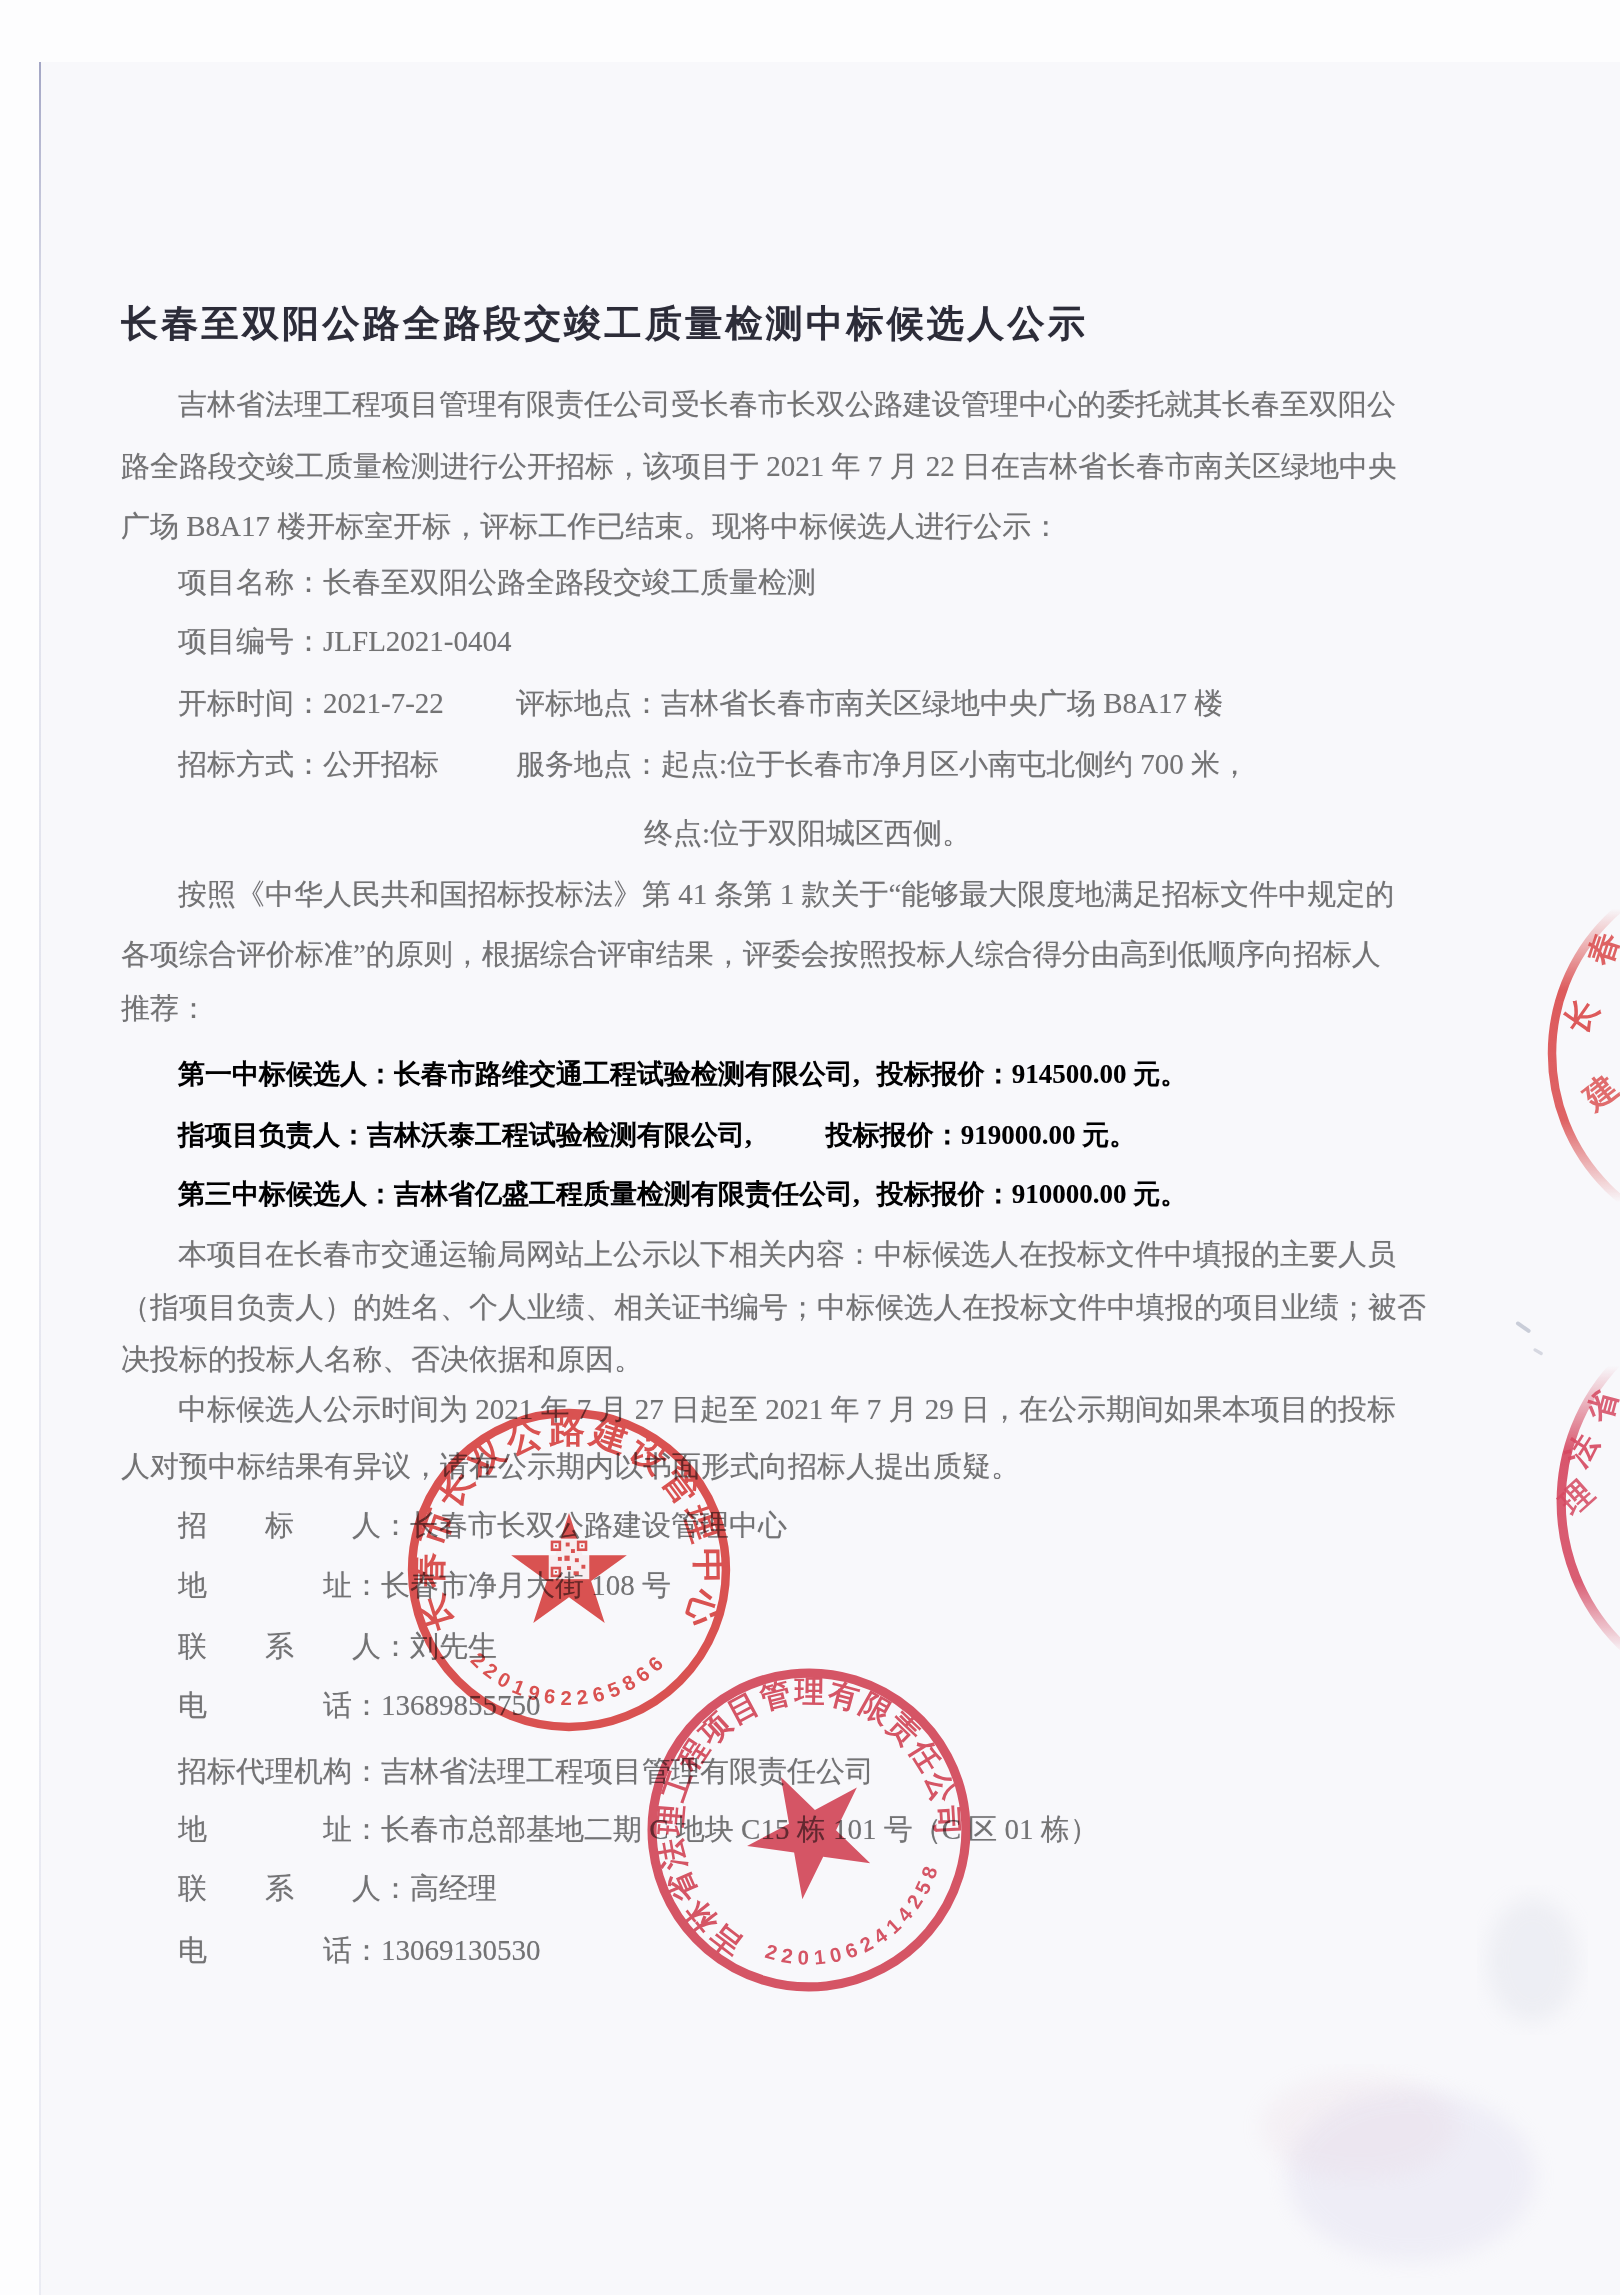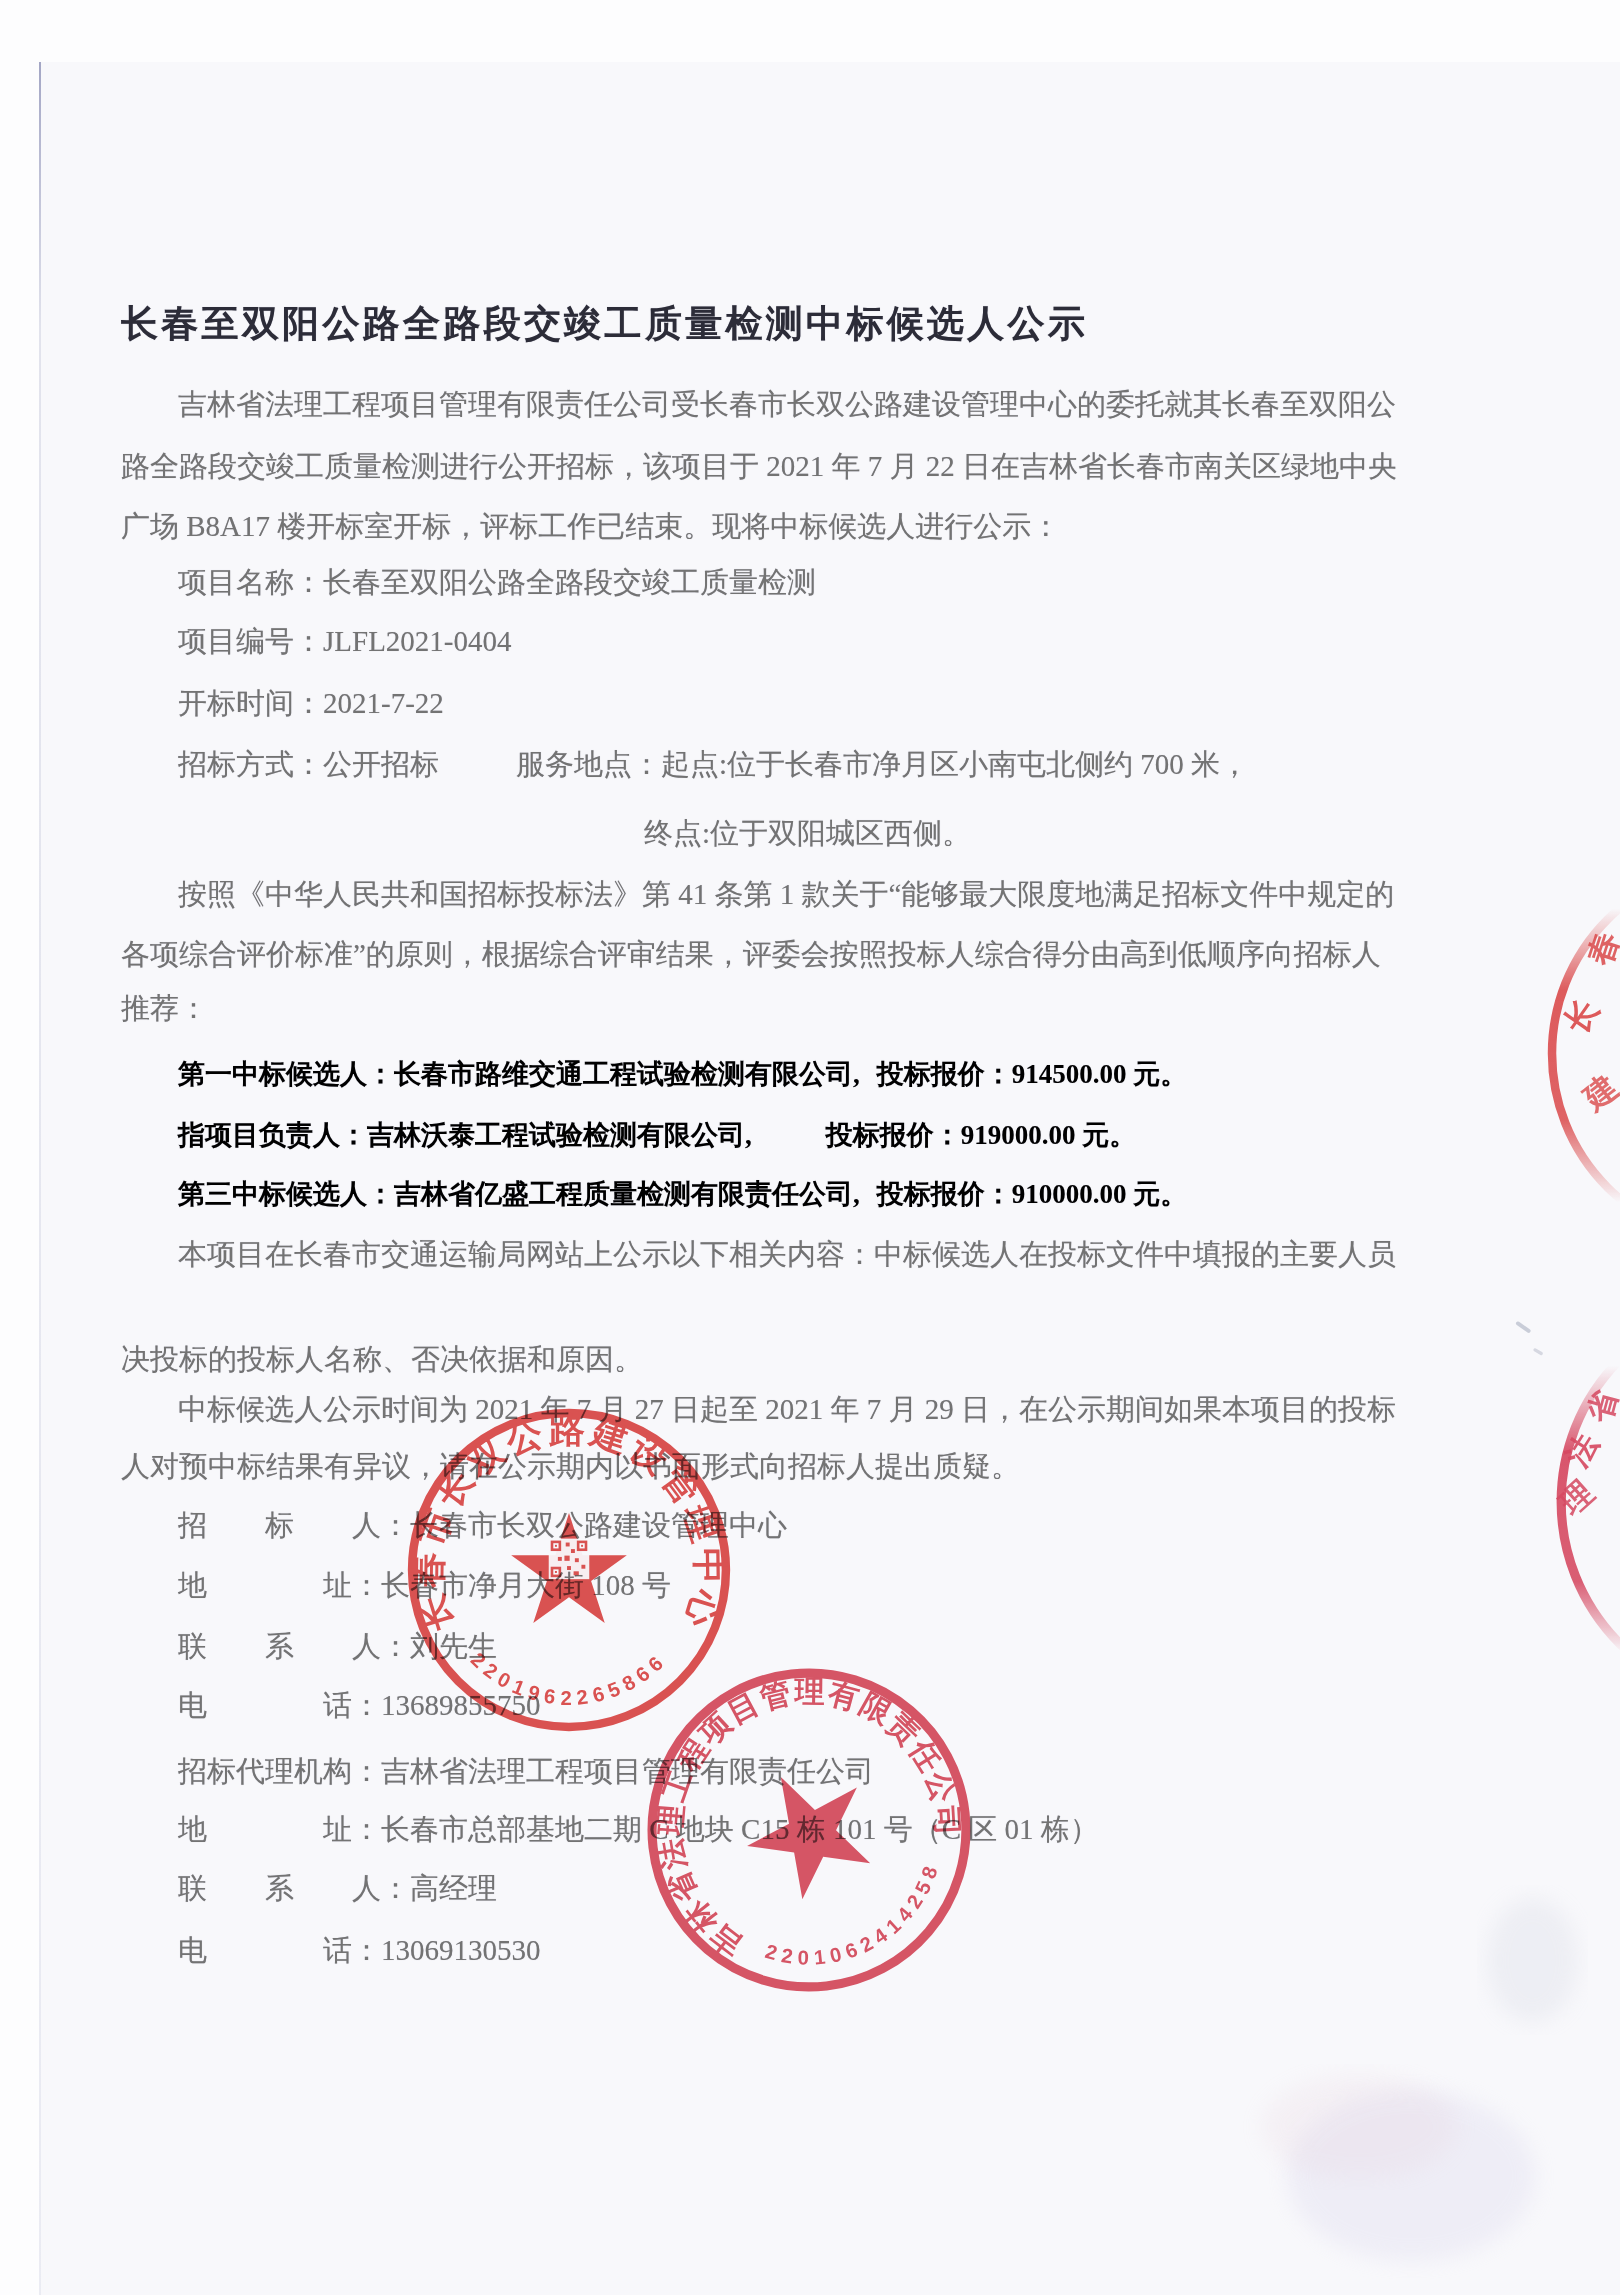--- a/index.html
+++ b/index.html
@@ -30,39 +30,41 @@
 
   <div class="title">长春至双阳公路全路段交竣工质量检测中标候选人公示</div>
 
   <div class="ln" style="left:178px;top:389px">吉林省法理工程项目管理有限责任公司受长春市长双公路建设管理中心的委托就其长春至双阳公</div>
   <div class="ln" style="left:121px;top:451px">路全路段交竣工质量检测进行公开招标，该项目于 2021 年 7 月 22 日在吉林省长春市南关区绿地中央</div>
   <div class="ln" style="left:121px;top:511px">广场 B8A17 楼开标室开标，评标工作已结束。现将中标候选人进行公示：</div>
 
   <div class="ln" style="left:178px;top:567px">项目名称：长春至双阳公路全路段交竣工质量检测</div>
   <div class="ln" style="left:178px;top:626px">项目编号：JLFL2021-0404</div>
   <div class="ln" style="left:178px;top:688px">开标时间：2021-7-22</div>
+  <div class="ln" style="left:516px;top:688px">评标地点：吉林省长春市南关区绿地中央广场 B8A17 楼</div>
   <div class="ln" style="left:178px;top:749px">招标方式：公开招标</div>
   <div class="ln" style="left:516px;top:749px">服务地点：起点:位于长春市净月区小南屯北侧约 700 米，</div>
   <div class="ln" style="left:644px;top:818px">终点:位于双阳城区西侧。</div>
 
   <div class="ln" style="left:178px;top:879px">按照《中华人民共和国招标投标法》第 41 条第 1 款关于“能够最大限度地满足招标文件中规定的</div>
   <div class="ln" style="left:121px;top:939px">各项综合评价标准”的原则，根据综合评审结果，评委会按照投标人综合得分由高到低顺序向招标人</div>
   <div class="ln" style="left:121px;top:993px">推荐：</div>
 
   <div class="ln cand" style="left:178px;top:1060px">
     <span>第一中标候选人：长春市路维交通工程试验检测有限公司,</span><span class="price" style="margin-left:17px">投标报价：914500.00 元。</span>
   </div>
   <div class="ln cand" style="left:178px;top:1121px">
     <span>指项目负责人：吉林沃泰工程试验检测有限公司,</span><span class="price" style="margin-left:74px">投标报价：919000.00 元。</span>
   </div>
   <div class="ln cand" style="left:178px;top:1180px">
     <span>第三中标候选人：吉林省亿盛工程质量检测有限责任公司,</span><span class="price" style="margin-left:17px">投标报价：910000.00 元。</span>
   </div>
 
   <div class="ln" style="left:178px;top:1239px">本项目在长春市交通运输局网站上公示以下相关内容：中标候选人在投标文件中填报的主要人员</div>
+  <div class="ln" style="left:121px;top:1292px">（指项目负责人）的姓名、个人业绩、相关证书编号；中标候选人在投标文件中填报的项目业绩；被否</div>
   <div class="ln" style="left:121px;top:1344px">决投标的投标人名称、否决依据和原因。</div>
 
   <div class="ln" style="left:178px;top:1394px">中标候选人公示时间为 2021 年 7 月 27 日起至 2021 年 7 月 29 日，在公示期间如果本项目的投标</div>
   <div class="ln" style="left:121px;top:1451px">人对预中标结果有异议，请在公示期内以书面形式向招标人提出质疑。</div>
 
   <div class="ln" style="left:178px;top:1510px">
     <span class="clabel">招　　标　　人：</span><span>长春市长双公路建设管理中心</span>
   </div>
   <div class="ln" style="left:178px;top:1570px">
     <span class="clabel">地　　　　址：</span><span>长春市净月大街 108 号</span>

